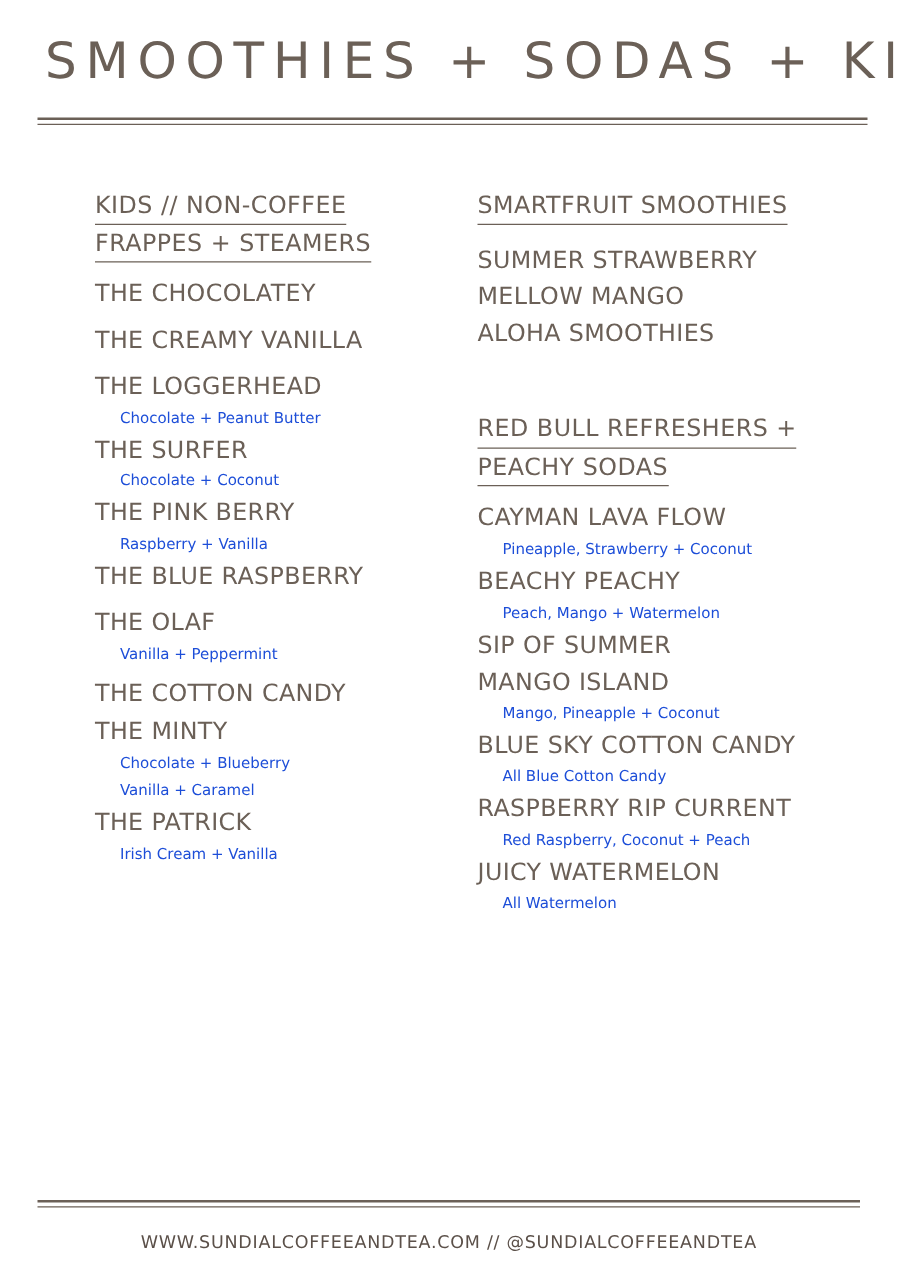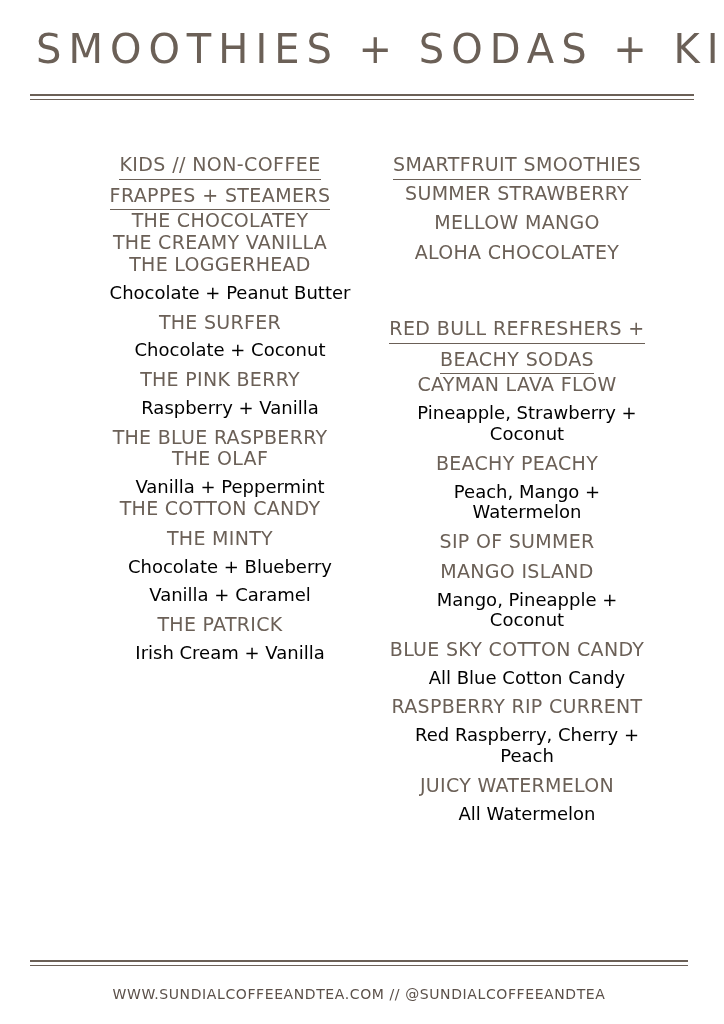--- a/index.html
+++ b/index.html
@@ -59,50 +59,50 @@
   .col {
     width: 50%;
     box-sizing: border-box;
   }
   .col-right {
     padding-left: 18px;
   }
 
   .section {
     margin-bottom: 0;
-    text-align: center;
   }
   .section-heading {
     font-family: "DejaVu Sans", sans-serif;
     font-size: 19px;
     letter-spacing: 0.4px;
     color: #6b6057;
     border-bottom: 1.5px solid #6b6057;
     display: inline-block;
     padding-bottom: 1px;
     margin-bottom: 3px;
     line-height: 1.35;
   }
   .section-heading.line2 {
     margin-bottom: 0;
   }
 
   .item {
+    margin-top: 15px;
   }
   .item-name {
     font-family: "DejaVu Sans", sans-serif;
     font-size: 19px;
     letter-spacing: 0.3px;
     color: #6b6057;
     line-height: 1.15;
   }
   .item-desc {
     font-family: "DejaVu Sans", sans-serif;
-    font-size: 18px;
-    color: #000000;
+    font-size: 12px;
+    color: #1d4ed8;
     margin-top: 7px;
     padding-left: 20px;
     line-height: 1.15;
   }
   .item.compact {
     margin-top: 8px;
   }
   .spacer-lg { height: 52px; }
 
   
@@ -191,30 +191,30 @@
       <div class="section">
         <div class="section-heading">SMARTFRUIT SMOOTHIES</div>
 
         <div class="item">
           <div class="item-name">SUMMER STRAWBERRY</div>
         </div>
         <div class="item compact">
           <div class="item-name">MELLOW MANGO</div>
         </div>
         <div class="item compact">
-          <div class="item-name">ALOHA CHOCOLATEY</div>
+          <div class="item-name">ALOHA SMOOTHIES</div>
         </div>
       </div>
 
       <div class="spacer-lg"></div>
 
       <div class="section">
         <div class="section-heading">RED BULL REFRESHERS +</div>
         <br>
-        <div class="section-heading line2">BEACHY SODAS</div>
+        <div class="section-heading line2">PEACHY SODAS</div>
 
         <div class="item">
           <div class="item-name">CAYMAN LAVA FLOW</div>
           <div class="item-desc">Pineapple, Strawberry + Coconut</div>
         </div>
         <div class="item compact">
           <div class="item-name">BEACHY PEACHY</div>
           <div class="item-desc">Peach, Mango + Watermelon</div>
         </div>
         <div class="item compact">
@@ -223,21 +223,21 @@
         <div class="item compact">
           <div class="item-name">MANGO ISLAND</div>
           <div class="item-desc">Mango, Pineapple + Coconut</div>
         </div>
         <div class="item compact">
           <div class="item-name">BLUE SKY COTTON CANDY</div>
           <div class="item-desc">All Blue Cotton Candy</div>
         </div>
         <div class="item compact">
           <div class="item-name">RASPBERRY RIP CURRENT</div>
-          <div class="item-desc">Red Raspberry, Cherry + Peach</div>
+          <div class="item-desc">Red Raspberry, Coconut + Peach</div>
         </div>
         <div class="item compact">
           <div class="item-name">JUICY WATERMELON</div>
           <div class="item-desc">All Watermelon</div>
         </div>
       </div>
 
     </div>
   </div>
 

